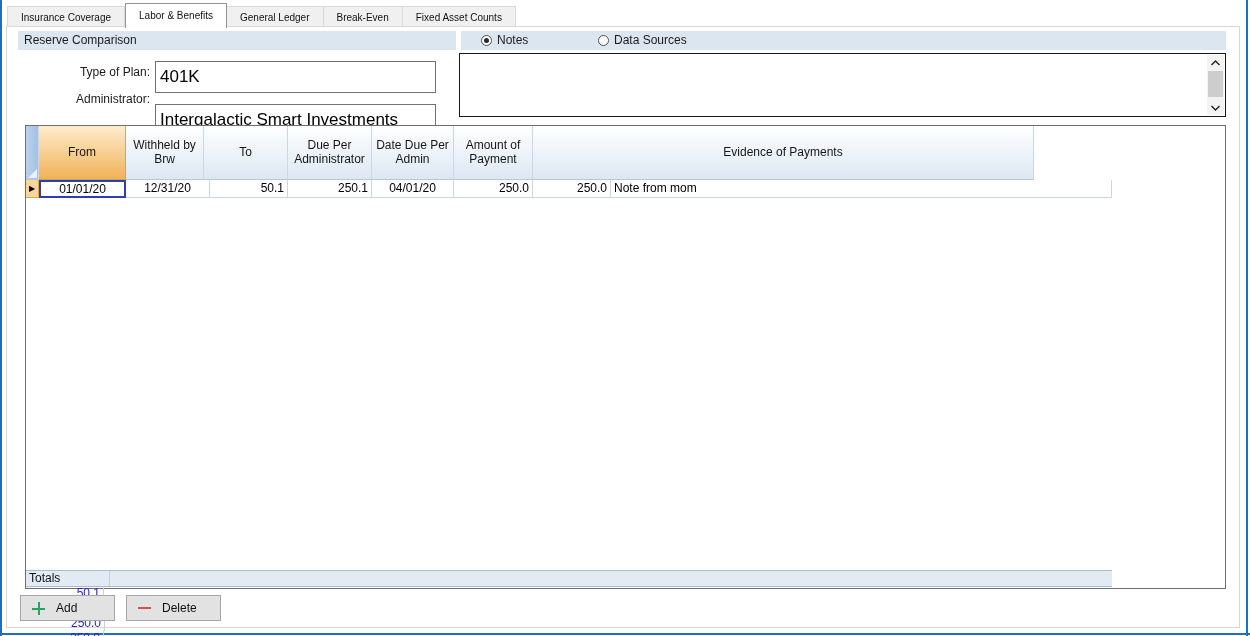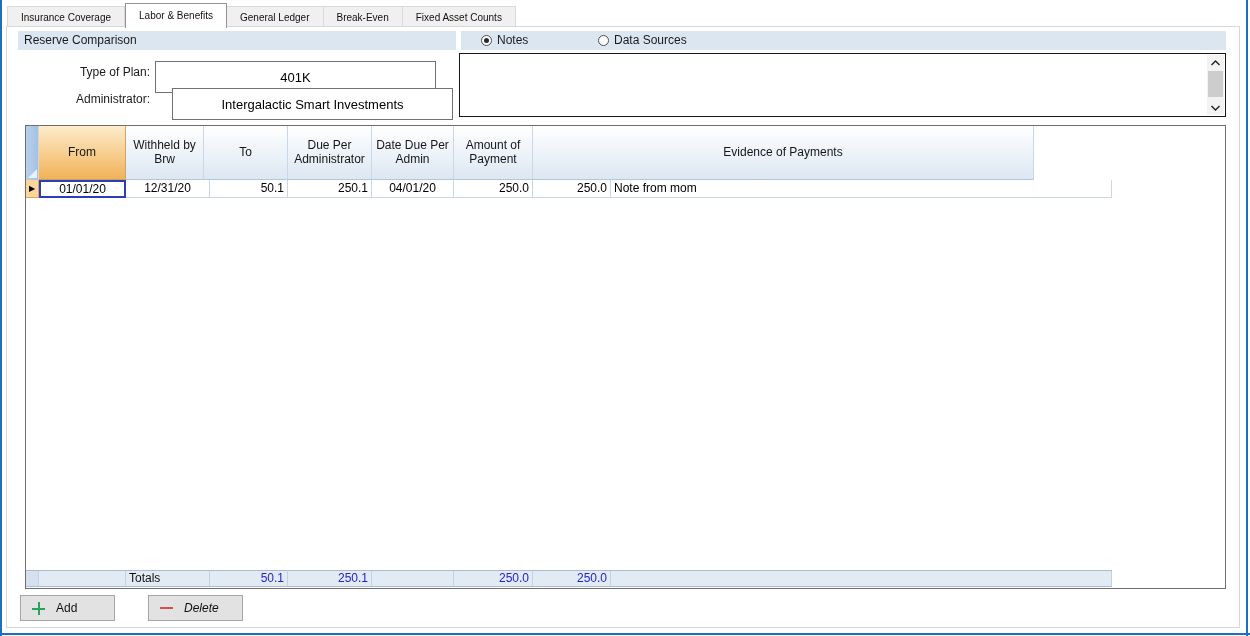--- a/index.html
+++ b/index.html
@@ -33,22 +33,22 @@
   
   .radio-group { position:absolute; top:0; height:19px; display:flex; align-items:center; gap:5px; cursor:default; }
   .rg-notes { left:20px; } .rg-sources { left:137px; }
   .radio { width:11px; height:11px; border-radius:50%; border:1px solid #4e4e4e; background:#fff; position:relative; flex:none; }
   .radio.selected::after { content:""; position:absolute; left:2px; top:2px; width:5px; height:5px; border-radius:50%; background:#2a2a2a; }
 
   
   .field-label { position:absolute; left:38px; width:112px; text-align:right; color:#1b1b1b; }
   .fl-plan { top:65px; } .fl-admin { top:92px; }
   .field-input { position:absolute; left:155px; width:281px; height:32px; border:1px solid #717171;
-    padding:0 4px; font-family:"Liberation Sans",sans-serif; font-size:13px; color:#000; background:#fff;text-align:center; }
-  .fi-plan { top:61px; } .fi-admin { top:88px;margin-left:17px; }
+    padding:0 4px; font-family:"Liberation Sans",sans-serif; font-size:17px; color:#000; background:#fff; }
+  .fi-plan { top:61px; } .fi-admin { top:104px; }
 
   
   .notes-box { position:absolute; left:459px; top:53px; width:767px; height:64px;
     border:1px solid #161616; background:#fff; }
   .sb { position:absolute; right:1px; top:1px; bottom:1px; width:17px; background:#f3f3f3; }
   .sb-up, .sb-down { position:absolute; left:0; width:17px; height:15px; display:flex; align-items:center; justify-content:center; }
   .sb-up { top:0; } .sb-down { bottom:0; }
   .sb-thumb { position:absolute; left:1px; top:16px; width:15px; height:26px; background:#cdcdcd; }
 
   
@@ -72,30 +72,30 @@
   .rc.rowsel { background:#fbd59a; border-right:1px solid #dfa64e; border-bottom:1px solid #dfa64e;
     display:flex; align-items:center; justify-content:center; }
   .row-arrow { font-size:8px; color:#000; line-height:1; }
   .rc.active-cell { border:2px solid #2b3db8; line-height:14px; }
   .cell-date { text-align:center; }
   .cell-num { text-align:right; padding-right:3px; }
   .cell-text { text-align:left; padding-left:3px; }
   .row-filler { flex:1; background:#fff; }
 
   .grid-totals { position:absolute; left:0; bottom:1px; height:17px; width:1086px; display:flex;
-    background:#e2eaf4; border-top:1px solid #a8bcd2; border-bottom:1px solid #a8bcd2; }
+    background:#e2eaf4; border-top:1px solid #a8bcd2; border-bottom:1px solid #a8bcd2;flex-direction:column; }
   .tc { border-right:1px solid #c2d1e3; line-height:15px; }
   .tc.selw { background:#d5e1ee; }
   .tc.t-label { text-align:left; padding-left:3px; color:#111; }
   .tc.t-num { text-align:right; padding-right:3px; color:#2323c8; }
 
   
   .btn { position:absolute; top:595px; height:26px; width:95px; background:#e2e2e2;
     border:1px solid #a6a6a6; display:flex; align-items:center; font-size:12px; color:#111; cursor:default; }
-  .btn-add { left:20px; } .btn-del { left:148px;font-style:italic; }
+  .btn-add { left:20px; } .btn-del { left:126px; }
   .icon-plus { position:relative; width:13px; height:13px; margin:0 11px 0 11px; flex:none; }
   .icon-plus::before { content:""; position:absolute; left:6px; top:0; width:2px; height:13px; background:#27a35d; }
   .icon-plus::after  { content:""; position:absolute; top:6px; left:0; width:13px; height:2px; background:#27a35d; }
   .icon-dash { width:13px; height:2px; background:#d24f4f; margin:0 11px 0 11px; flex:none; }
 </style>
 </head>
 <body>
 
 <div class="page">
   <div class="wb-left"></div>

